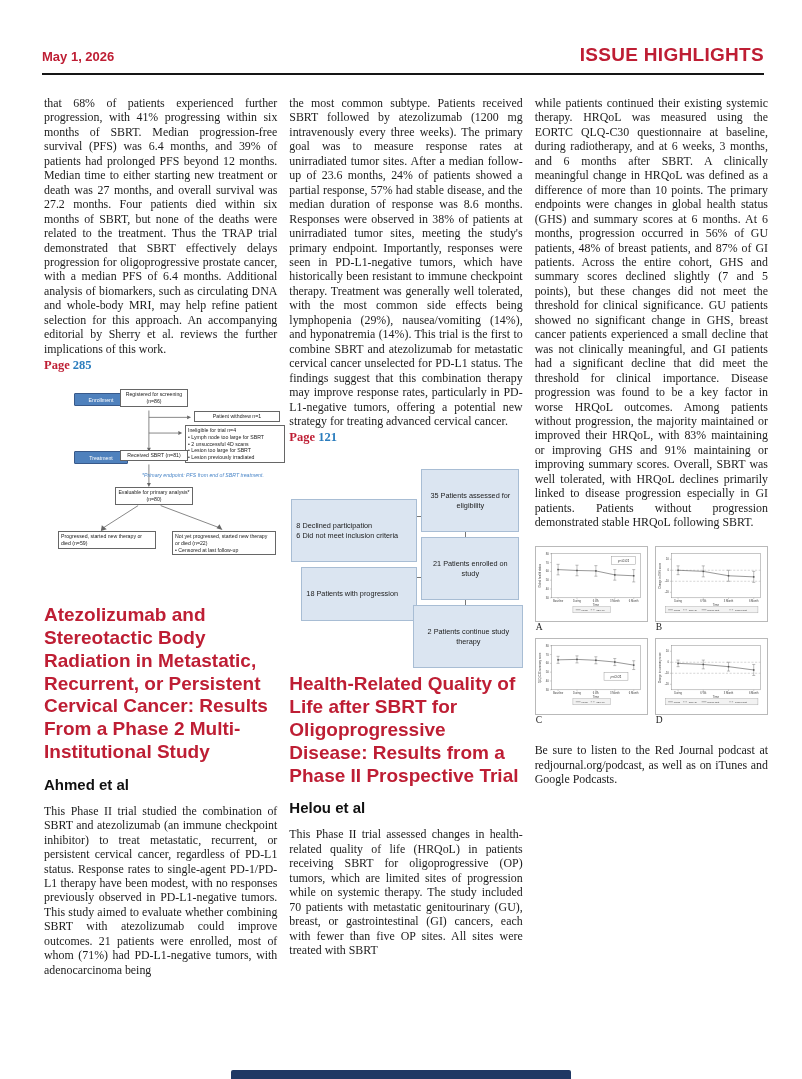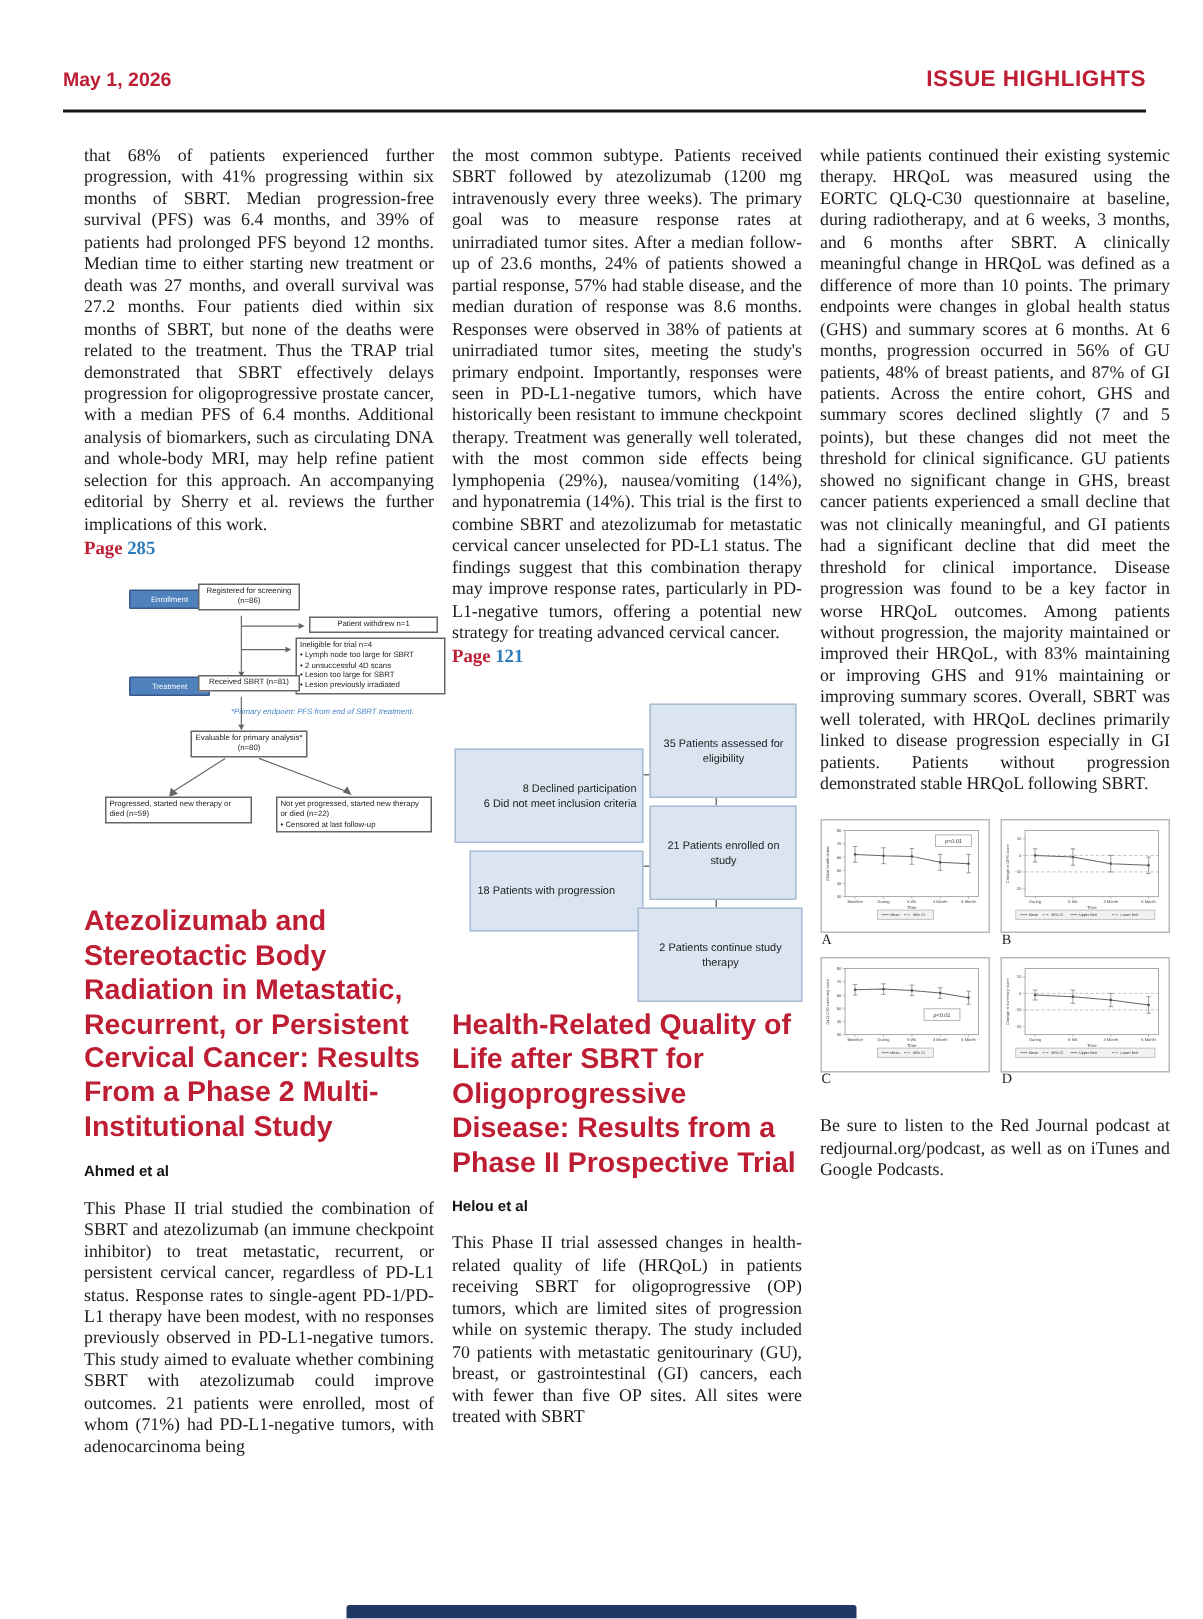--- a/index.html
+++ b/index.html
@@ -2,30 +2,30 @@
 <html><head>
 <meta charset="utf-8">
 <style>
   html,body{margin:0;padding:0;}
   body{width:802px;height:1079px;background:#ffffff;position:relative;overflow:hidden;
        font-family:"Liberation Serif",serif;color:#1b1b1b;}
   .header{position:absolute;top:44px;left:42px;right:38px;display:flex;
           justify-content:space-between;align-items:baseline;
           font-family:"Liberation Sans",sans-serif;font-weight:700;color:#be1e34;}
   .header .date{font-size:13px;}
-  .header .issue{font-size:15px;letter-spacing:.3px;}
+  .header .issue{font-size:19px;letter-spacing:.3px;}
   .rule{position:absolute;top:73px;left:42px;right:38px;border-top:2.5px solid #151515;}
-  .columns{position:absolute;top:96px;left:56px;width:724px;display:grid;
+  .columns{position:absolute;top:96px;left:44px;width:724px;display:grid;
            grid-template-columns:1fr 1fr 1fr;column-gap:12px;}
   .body-text{font-size:11.9px;line-height:1.215;text-align:justify;margin:0;}
   .page-ref{margin:2px 0 0;font-size:12.5px;font-weight:700;color:#be1e34;}
   .page-num{color:#2a7cbd;}
   .art-title{font-family:"Liberation Sans",sans-serif;color:#be1e34;font-size:19px;
              line-height:1.2;margin:16px 0 12px;font-weight:700;}
-  .art-author{font-family:"Liberation Sans",sans-serif;font-size:10px;margin:0 0 11px;
+  .art-author{font-family:"Liberation Sans",sans-serif;font-size:15px;margin:0 0 11px;
               font-weight:700;color:#111;}
   
   .flow1{position:relative;height:205px;margin:10px 0 0;
          font-family:"Liberation Sans",sans-serif;font-size:5.2px;color:#222;}
   .flow1 svg{position:absolute;inset:0;width:100%;height:100%;}
   .fbox{position:absolute;background:#fff;border:0.8px solid #666;padding:1px 2px;
         text-align:center;line-height:1.3;z-index:2;}
   .fbox.leftalign{text-align:left;}
   .stage{position:absolute;background:#4f81bd;color:#fff;border:0.8px solid #38598a;
          text-align:center;padding:2.5px 0;border-radius:1px;z-index:2;}
@@ -110,21 +110,21 @@
     <section class="col">
       <p class="body-text">the most common subtype. Patients received SBRT followed by atezolizumab (1200 mg intravenously every three weeks). The primary goal was to measure response rates at unirradiated tumor sites. After a median follow-up of 23.6 months, 24% of patients showed a partial response, 57% had stable disease, and the median duration of response was 8.6 months. Responses were observed in 38% of patients at unirradiated tumor sites, meeting the study's primary endpoint. Importantly, responses were seen in PD-L1-negative tumors, which have historically been resistant to immune checkpoint therapy. Treatment was generally well tolerated, with the most common side effects being lymphopenia (29%), nausea/vomiting (14%), and hyponatremia (14%). This trial is the first to combine SBRT and atezolizumab for metastatic cervical cancer unselected for PD-L1 status. The findings suggest that this combination therapy may improve response rates, particularly in PD-L1-negative tumors, offering a potential new strategy for treating advanced cervical cancer.</p>
       <p class="page-ref"><span>Page</span> <span class="page-num">121</span></p>
 
       <div class="flow2">
         <div class="f2line" style="left:176px;top:36px;width:1px;height:42px;"></div>
         <div class="f2line" style="left:118px;top:57px;width:58px;height:1px;"></div>
         <div class="f2line" style="left:176px;top:104px;width:1px;height:42px;"></div>
         <div class="f2line" style="left:118px;top:118px;width:58px;height:1px;"></div>
         <div class="f2box" style="left:132px;top:10px;width:88px;">35 Patients assessed for eligibility</div>
-        <div class="f2box leftalign" style="left:2px;top:40px;width:116px;text-align:right;">
+        <div class="f2box leftalign" style="left:2px;top:40px;width:116px;">
           <div>8 Declined participation</div>
           <div>6 Did not meet inclusion criteria</div>
         </div>
         <div class="f2box" style="left:132px;top:78px;width:88px;">21 Patients enrolled on study</div>
         <div class="f2box leftalign" style="left:12px;top:108px;width:106px;">18 Patients with progression</div>
         <div class="f2box" style="left:124px;top:146px;width:100px;">2 Patients continue study therapy</div>
       </div>
 
       <h2 class="art-title" style="margin-top:30px;">Health-Related Quality of Life after SBRT for Oligoprogressive Disease: Results from a Phase II Prospective Trial</h2>
       <h3 class="art-author">Helou et al</h3>

